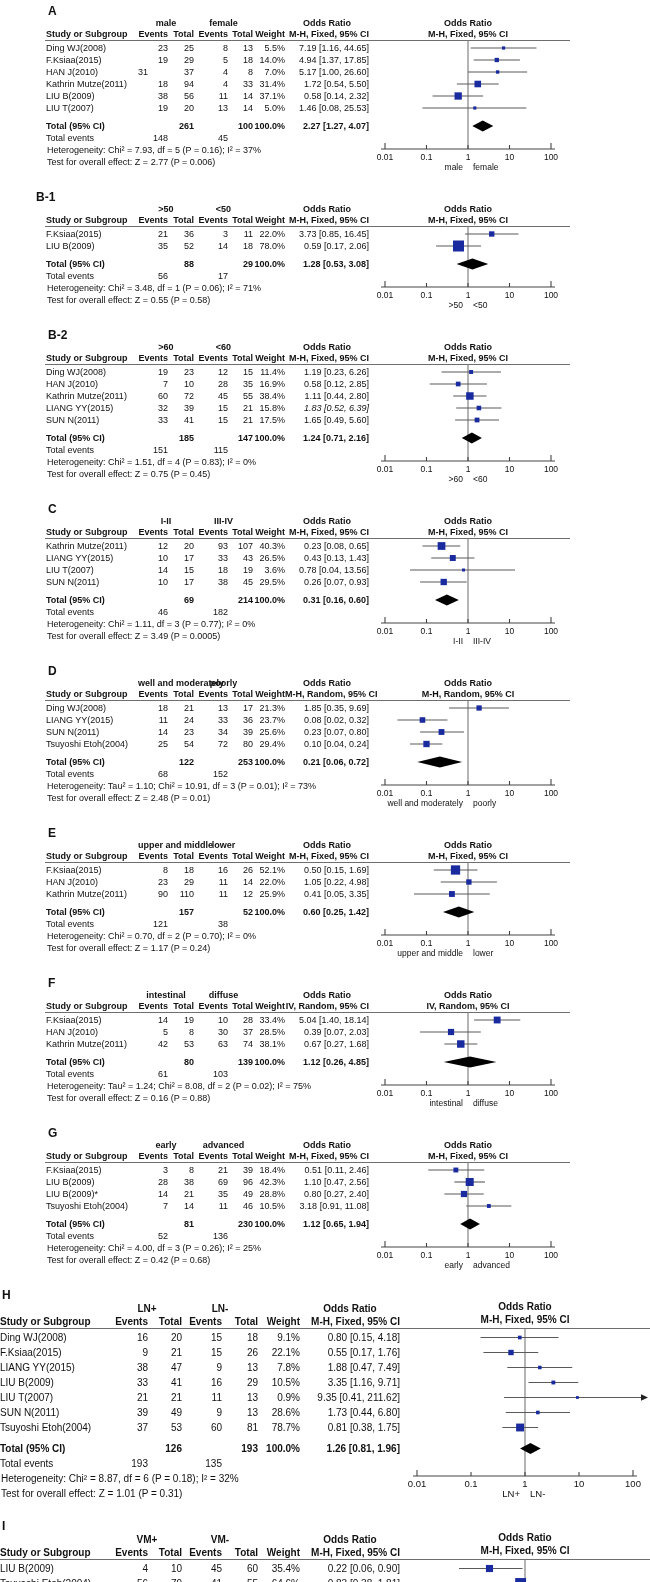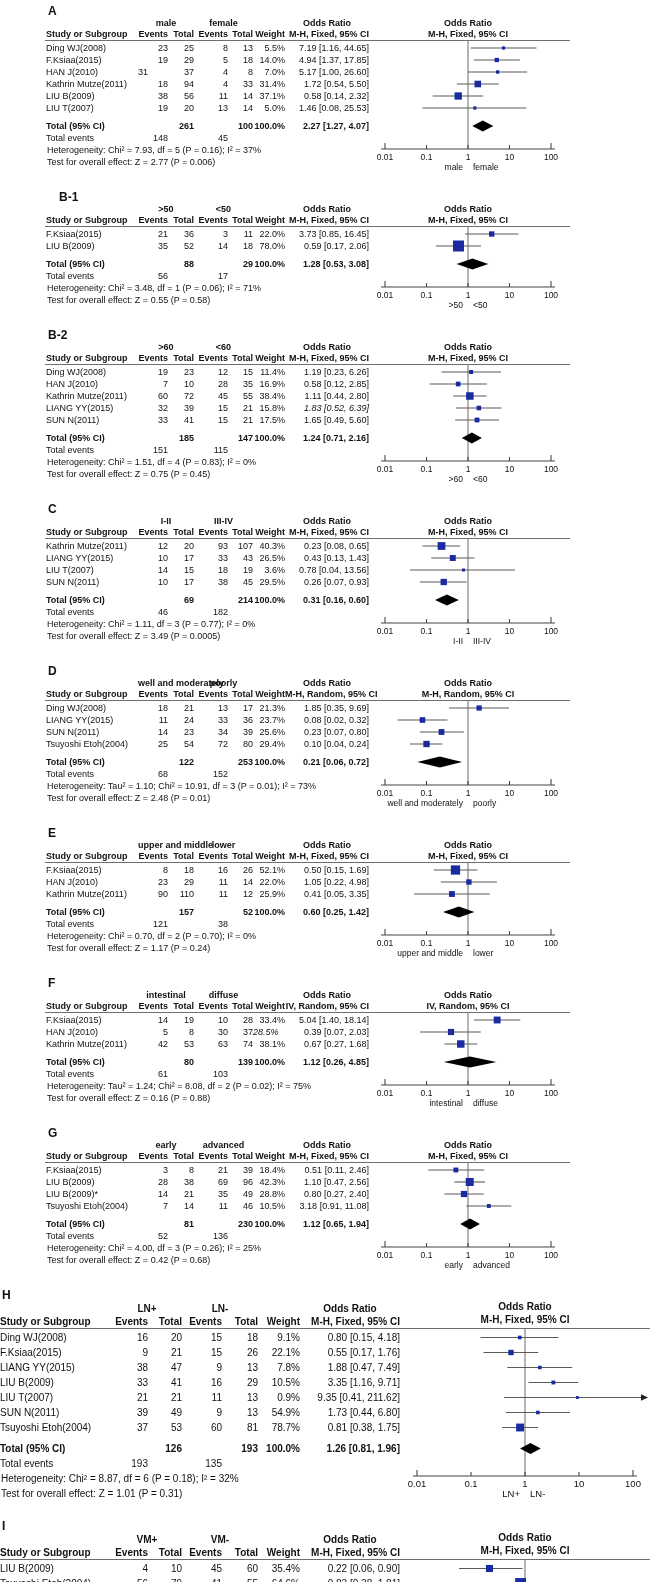--- a/index.html
+++ b/index.html
@@ -130,21 +130,21 @@
         <text x="98" y="156" text-anchor="middle" font-size="8.5" fill="#111111" font-family="&quot;Liberation Sans&quot;, sans-serif">1</text>
         <line x1="139.5" y1="141" x2="139.5" y2="145" stroke="#444444" stroke-width="1.1"></line>
         <text x="139.5" y="156" text-anchor="middle" font-size="8.5" fill="#111111" font-family="&quot;Liberation Sans&quot;, sans-serif">10</text>
         <line x1="181" y1="139" x2="181" y2="145" stroke="#444444" stroke-width="1.1"></line>
         <text x="181" y="156" text-anchor="middle" font-size="8.5" fill="#111111" font-family="&quot;Liberation Sans&quot;, sans-serif">100</text>
         <text x="93" y="166" text-anchor="end" font-size="8.5" fill="#111111" font-family="&quot;Liberation Sans&quot;, sans-serif">male</text>
         <text x="103" y="166" text-anchor="start" font-size="8.5" fill="#111111" font-family="&quot;Liberation Sans&quot;, sans-serif">female</text>
       </svg>
     </div>
     <div class="panel" style="height: 126px; margin-bottom: 12px; font-size: 9px;">
-      <div class="plabel" style="left: 59px;">B-1</div>
+      <div class="plabel" style="left: 36px;">B-1</div>
       <div class="trow" style="top: 13px; left: 46px; line-height: 12px; grid-template-columns: 92px 30px 26px 34px 25px 32px 84px;">
         <div class="bold" style="grid-column: 2 / span 2; text-align: center;">&gt;50</div>
         <div class="bold" style="grid-column: 4 / span 2; text-align: center;">&lt;50</div>
         <div class="bold" style="grid-column: 7; text-align: center;">Odds Ratio</div>
       </div>
       <div class="trow" style="top: 24px; left: 46px; line-height: 12px; grid-template-columns: 92px 30px 26px 34px 25px 32px 84px;">
         <div class="bold" style="grid-column: 1; text-align: left;">Study or Subgroup</div>
         <div class="bold" style="grid-column: 2; text-align: right;">Events</div>
         <div class="bold" style="grid-column: 3; text-align: right;">Total</div>
         <div class="bold" style="grid-column: 4; text-align: right;">Events</div>
@@ -614,21 +614,21 @@
         <div style="grid-column: 5; text-align: right;">28</div>
         <div style="grid-column: 6; text-align: right;">33.4%</div>
         <div style="grid-column: 7; text-align: right;">5.04 [1.40, 18.14]</div>
       </div>
       <div class="trow" style="top: 50px; left: 46px; line-height: 12px; grid-template-columns: 92px 30px 26px 34px 25px 32px 84px;">
         <div style="grid-column: 1; text-align: left;">HAN J(2010)</div>
         <div style="grid-column: 2; text-align: right;">5</div>
         <div style="grid-column: 3; text-align: right;">8</div>
         <div style="grid-column: 4; text-align: right;">30</div>
         <div style="grid-column: 5; text-align: right;">37</div>
-        <div style="grid-column: 6;  font-style: italic;">28.5%</div>
+        <div style="grid-column: 6; text-align: right;">28.5%</div>
         <div style="grid-column: 7; text-align: right;">0.39 [0.07, 2.03]</div>
       </div>
       <div class="trow" style="top: 62px; left: 46px; line-height: 12px; grid-template-columns: 92px 30px 26px 34px 25px 32px 84px;">
         <div style="grid-column: 1; text-align: left;">Kathrin Mutze(2011)</div>
         <div style="grid-column: 2; text-align: right;">42</div>
         <div style="grid-column: 3; text-align: right;">53</div>
         <div style="grid-column: 4; text-align: right;">63</div>
         <div style="grid-column: 5; text-align: right;">74</div>
         <div style="grid-column: 6; text-align: right;">38.1%</div>
         <div style="grid-column: 7; text-align: right;">0.67 [0.27, 1.68]</div>
@@ -829,21 +829,21 @@
         <div style="grid-column: 5; text-align: right;">13</div>
         <div style="grid-column: 6; text-align: right;">0.9%</div>
         <div style="grid-column: 7; text-align: right;">9.35 [0.41, 211.62]</div>
       </div>
       <div class="trow" style="top: 117px; left: 0px; line-height: 15px; grid-template-columns: 112px 36px 34px 40px 36px 42px 100px;">
         <div style="grid-column: 1; text-align: left;">SUN N(2011)</div>
         <div style="grid-column: 2; text-align: right;">39</div>
         <div style="grid-column: 3; text-align: right;">49</div>
         <div style="grid-column: 4; text-align: right;">9</div>
         <div style="grid-column: 5; text-align: right;">13</div>
-        <div style="grid-column: 6; text-align: right;">54.9%</div>
+        <div style="grid-column: 6; text-align: right;">28.6%</div>
         <div style="grid-column: 7; text-align: right;">1.73 [0.44, 6.80]</div>
       </div>
       <div class="trow" style="top: 132px; left: 0px; line-height: 15px; grid-template-columns: 112px 36px 34px 40px 36px 42px 100px;">
         <div style="grid-column: 1; text-align: left;">Tsuyoshi Etoh(2004)</div>
         <div style="grid-column: 2; text-align: right;">37</div>
         <div style="grid-column: 3; text-align: right;">53</div>
         <div style="grid-column: 4; text-align: right;">60</div>
         <div style="grid-column: 5; text-align: right;">81</div>
         <div style="grid-column: 6; text-align: right;">78.7%</div>
         <div style="grid-column: 7; text-align: right;">0.81 [0.38, 1.75]</div>

